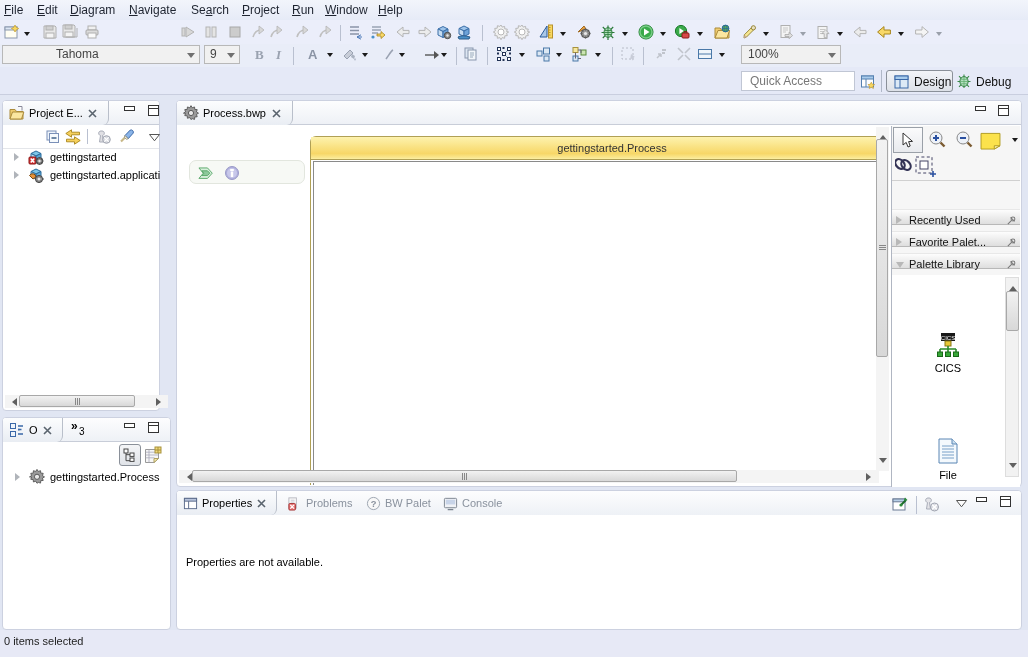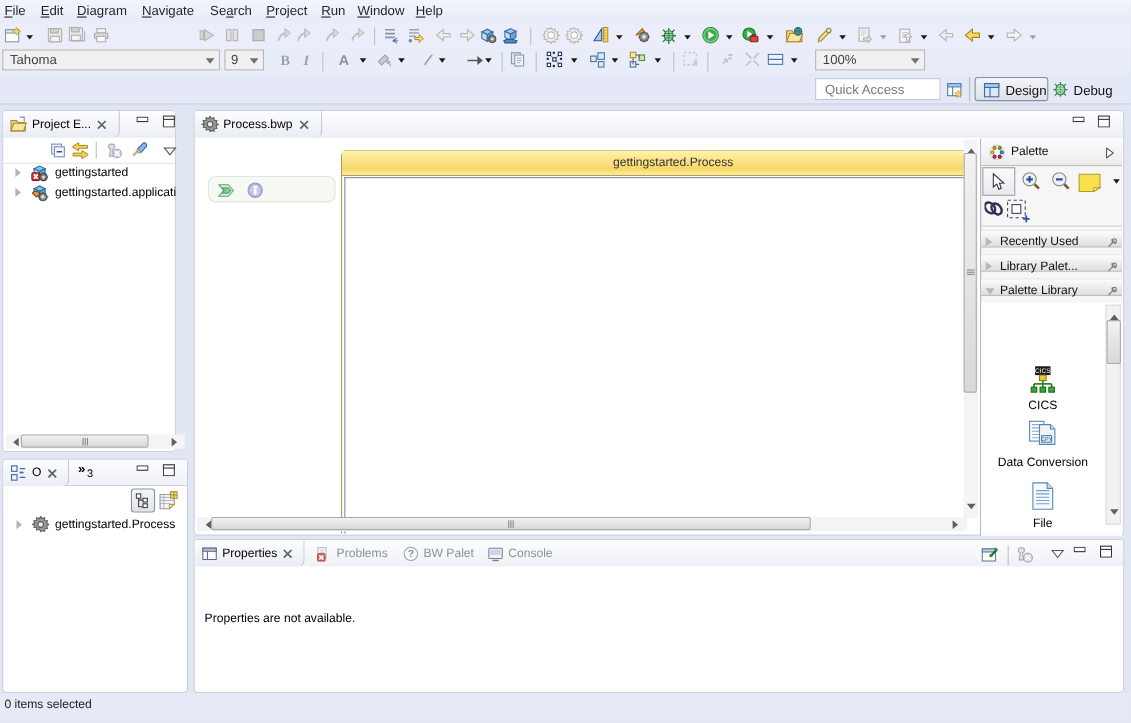--- a/index.html
+++ b/index.html
@@ -298,21 +298,21 @@
   <svg class="ic" style="left:876px">
       <use href="#s-backy"></use>
     </svg>
     <i class="dd" style="left:898px;top:10px"></i>
   <svg class="ic" style="left:914px">
       <use href="#s-fwdg"></use>
     </svg>
     <i class="dd gray" style="left:936px;top:10px"></i>
 </div>
 <div id="toolbar2" class="abs">
-  <div class="combo" style="left:2px;top:1px;width:198px;"><span style="padding-left:6px;line-height:17px;display:inline-block;color:#444">Tahoma</span><i class="arr"></i></div>
+  <div class="combo" style="left:2px;top:1px;width:198px;padding-left:47px;"><span style="padding-left:6px;line-height:17px;display:inline-block;color:#444">Tahoma</span><i class="arr"></i></div>
   <div class="combo" style="left:204px;top:1px;width:36px;"><span style="padding-left:5px;line-height:17px;display:inline-block;color:#444">9</span><i class="arr"></i></div>
   <b style="position:absolute;left:255px;top:3px;color:#9aa2b0;font-size:13px;font-family:'Liberation Serif',serif">B</b>
   <i style="position:absolute;left:276px;top:3px;color:#9aa2b0;font-size:13px;font-family:'Liberation Serif',serif;font-weight:bold">I</i>
   <i class="sep" style="left:293px"></i>
   <span style="position:absolute;left:308px;top:3px;color:#8a93a4;font-size:13px;font-weight:bold">A</span>
     <i class="dd" style="left:327px;top:9px"></i>
   <svg class="ic" style="left:342px;top:3px" viewBox="0 0 16 16">
       <path d="M2 9 L8 3 l3 3 -6 6z" fill="#c8cdd8" stroke="#9aa2b2"></path>
       <path d="M10 7 l3 2 -1 3 -3-2z" fill="#aab2c0"></path>
       <path d="M13 11c.8 1 .8 2.4 0 2.4s-.8-1.4 0-2.4z" fill="#9aa2b2"></path>
@@ -585,35 +585,20 @@
     </div>
 
     <div class="hscroll" style="left:1px;top:344px;width:700px;height:13px;background:#f4f4f4">
       <div class="sb-arrow" style="left:4px;top:3px;border:4px solid transparent;border-right:5px solid #606060"></div>
       <div class="sb-thumb" style="left:13px;top:0px;width:545px;height:12px"></div>
       <div style="position:absolute;left:283px;top:3px;width:1px;height:7px;background:#888;box-shadow:2px 0 0 #888,4px 0 0 #888"></div>
       <div class="sb-arrow" style="right:4px;top:3px;border:4px solid transparent;border-left:5px solid #606060"></div>
     </div>
 
     <div id="palette" style="position:absolute;right:0;top:0;width:129px;height:361px;border-left:1px solid #b0b6c2;background:#f6f6f6">
-      <div style="position:relative;height:25px;border-bottom:1px solid #c0c0c0;background:linear-gradient(#fcfcfc,#ececec)">
-        <svg width="15" height="15" viewBox="0 0 16 16" style="position:absolute;left:7px;top:5px">
-            <circle cx="8" cy="8" r="7" fill="#fff" stroke="#d0d0d0"></circle>
-            <circle cx="5.5" cy="3.8" r="1.5" fill="#e89830" stroke="#a05a10"></circle>
-            <circle cx="10.5" cy="3.8" r="1.5" fill="#78b830" stroke="#3a7a10"></circle>
-            <circle cx="12.5" cy="8" r="1.5" fill="#3a9ad8" stroke="#1a5a98"></circle>
-            <circle cx="10.5" cy="12.2" r="1.5" fill="#d83830" stroke="#881210"></circle>
-            <circle cx="5.5" cy="12.2" r="1.5" fill="#d83078" stroke="#881048"></circle>
-            <circle cx="3.5" cy="8" r="1.5" fill="#e8c030" stroke="#a08010"></circle>
-          </svg>
-        <span style="position:absolute;left:27px;top:6px;color:#111">Palette</span>
-        <svg width="8" height="10" viewBox="0 0 8 10" style="position:absolute;right:7px;top:8px">
-            <path d="M1 0.5 L7 5 1 9.5z" fill="#fff" stroke="#555"></path>
-          </svg>
-      </div>
       <div style="position:relative;height:55px;border-bottom:1px solid #d0d0d0">
         <div style="position:absolute;left:1px;top:1px;width:30px;height:26px;border:1px solid #9aa0a8;background:linear-gradient(#fbfbfc,#e8eaee)">
           <svg width="14" height="17" viewBox="0 0 14 17" style="position:absolute;left:8px;top:4px">
               <path d="M1 1 L1 13 4.2 10.4 6 15 8.2 14 6.6 9.6 10.5 9.4z" fill="#fff" stroke="#333"></path>
             </svg>
         </div>
         <svg width="19" height="19" viewBox="0 0 19 19" style="position:absolute;left:36px;top:4px">
             <circle cx="8" cy="8" r="6" fill="#eef2f8" stroke="#888"></circle>
             <path d="M5 8h6M8 5v6" stroke="#2a50a0" stroke-width="2"></path>
             <path d="M12.5 12.5 l4 4" stroke="#7a5a30" stroke-width="2.4"></path>
@@ -641,21 +626,21 @@
       <div class="psec" style="top:83px">
           <i class="ptri"></i>
           <span>Recently Used</span>
           <svg class="pin" viewBox="0 0 12 12">
             <circle cx="7.6" cy="4.4" r="2.1" fill="none" stroke="#777" stroke-width="1.1"></circle>
             <path d="M2 10 L5.8 6.2 M5 2.6 l4.4 4.4" stroke="#777" stroke-width="1.1"></path>
           </svg>
         </div>
       <div class="psec" style="top:105px">
           <i class="ptri"></i>
-          <span>Library Palet...</span>
+          <span>Favorite Palet...</span>
           <svg class="pin" viewBox="0 0 12 12">
             <circle cx="7.6" cy="4.4" r="2.1" fill="none" stroke="#777" stroke-width="1.1"></circle>
             <path d="M2 10 L5.8 6.2 M5 2.6 l4.4 4.4" stroke="#777" stroke-width="1.1"></path>
           </svg>
         </div>
       <div class="psec" style="top:127px">
           <i class="ptri open"></i>
           <span>Palette Library</span>
           <svg class="pin" viewBox="0 0 12 12">
             <circle cx="7.6" cy="4.4" r="2.1" fill="none" stroke="#777" stroke-width="1.1"></circle>
@@ -668,31 +653,20 @@
               <rect x="6" y="1" width="14" height="8" fill="#181818"></rect>
               <text x="13" y="7.5" font-size="6" fill="#fff" text-anchor="middle" font-family="Liberation Sans">CICS</text>
               <rect x="10" y="9" width="6" height="5" fill="#e8c838" stroke="#887818"></rect>
               <path d="M13 14 v3 M5 17 h16 M5 17 v3 M13 17 v3 M21 17 v3" fill="none" stroke="#2a8a2a" stroke-width="1.6"></path>
               <rect x="2.5" y="20" width="5" height="4.5" fill="#38a838" stroke="#186818"></rect>
               <rect x="10.5" y="20" width="5" height="4.5" fill="#38a838" stroke="#186818"></rect>
               <rect x="18.5" y="20" width="5" height="4.5" fill="#38a838" stroke="#186818"></rect>
             </svg>
           <div>CICS</div>
         </div>
-        <div class="pitem" style="top:105px">
-          <svg width="30" height="30" viewBox="0 0 30 30">
-              <rect x="3" y="3" width="13" height="18" fill="#fff" stroke="#5a86b4"></rect>
-              <path d="M5 6h9M5 9h9M5 12h9M5 15h9M5 18h9" stroke="#88aacc"></path>
-              <path d="M12 6 h10 l4 4 v14 h-14z" fill="#eef4fa" stroke="#5a86b4"></path>
-              <path d="M22 6 v4 h4" fill="#cce0f0" stroke="#5a86b4"></path>
-              <rect x="14" y="16" width="9" height="6" fill="#dceaf6" stroke="#5a86b4"></rect>
-              <text x="18.5" y="20.8" font-size="5" fill="#2a5a98" text-anchor="middle" font-family="Liberation Sans">CPY</text>
-            </svg>
-          <div>Data Conversion</div>
-        </div>
         <div class="pitem" style="top:162px">
           <svg width="24" height="28" viewBox="0 0 24 28">
               <path d="M3 2 h13 l5 5 v19 H3z" fill="#f4f9fd" stroke="#5a86b4"></path>
               <path d="M16 2 v5 h5" fill="#cce0f0" stroke="#5a86b4"></path>
               <path d="M6 9h12M6 12h12M6 15h12M6 18h12M6 21h12" stroke="#78a0c8"></path>
             </svg>
           <div>File</div>
         </div>
 
         <div class="vscroll" style="right:1px;top:2px;width:14px;height:200px;background:#f2f2f2;border:1px solid #ddd">

